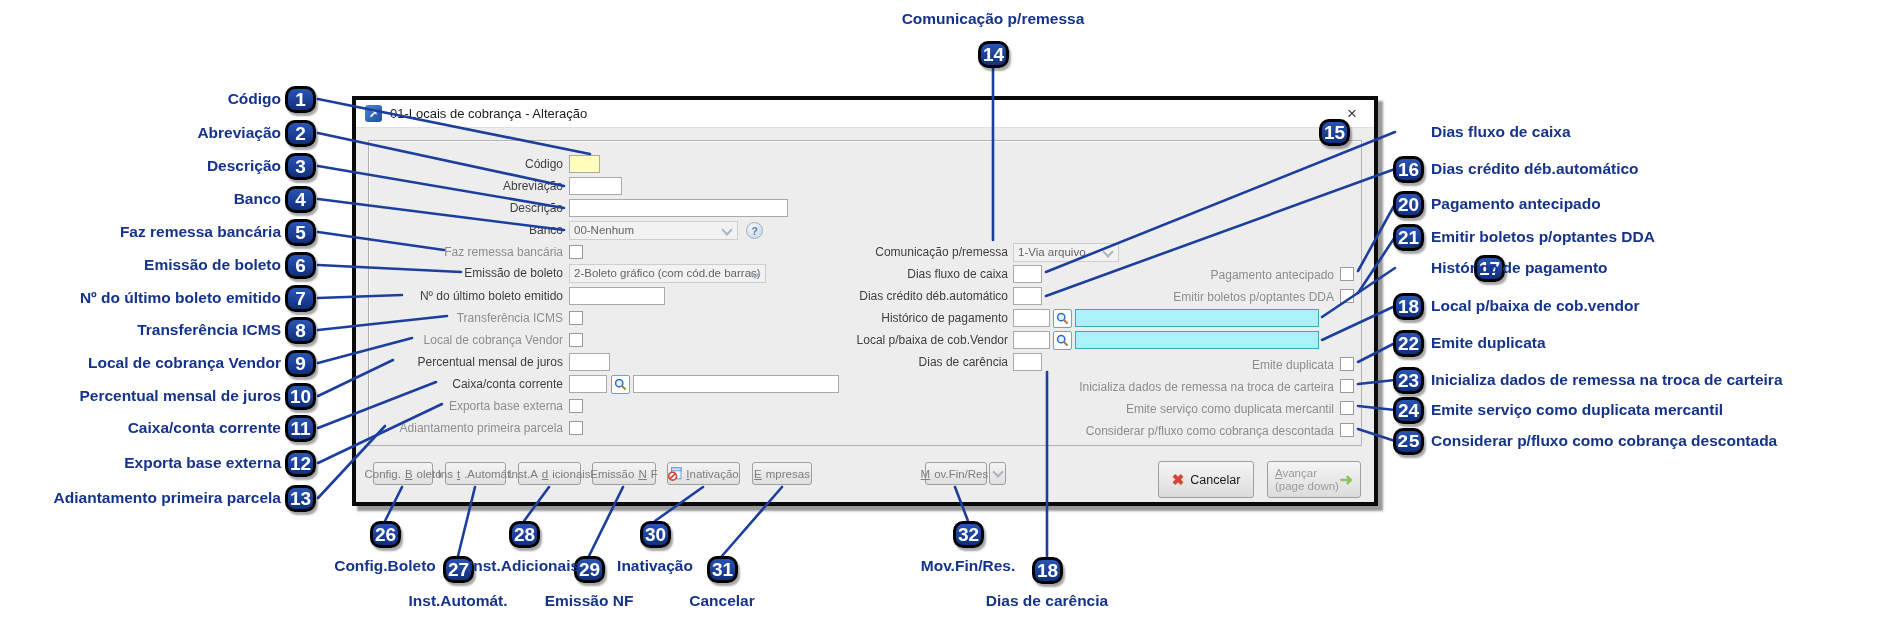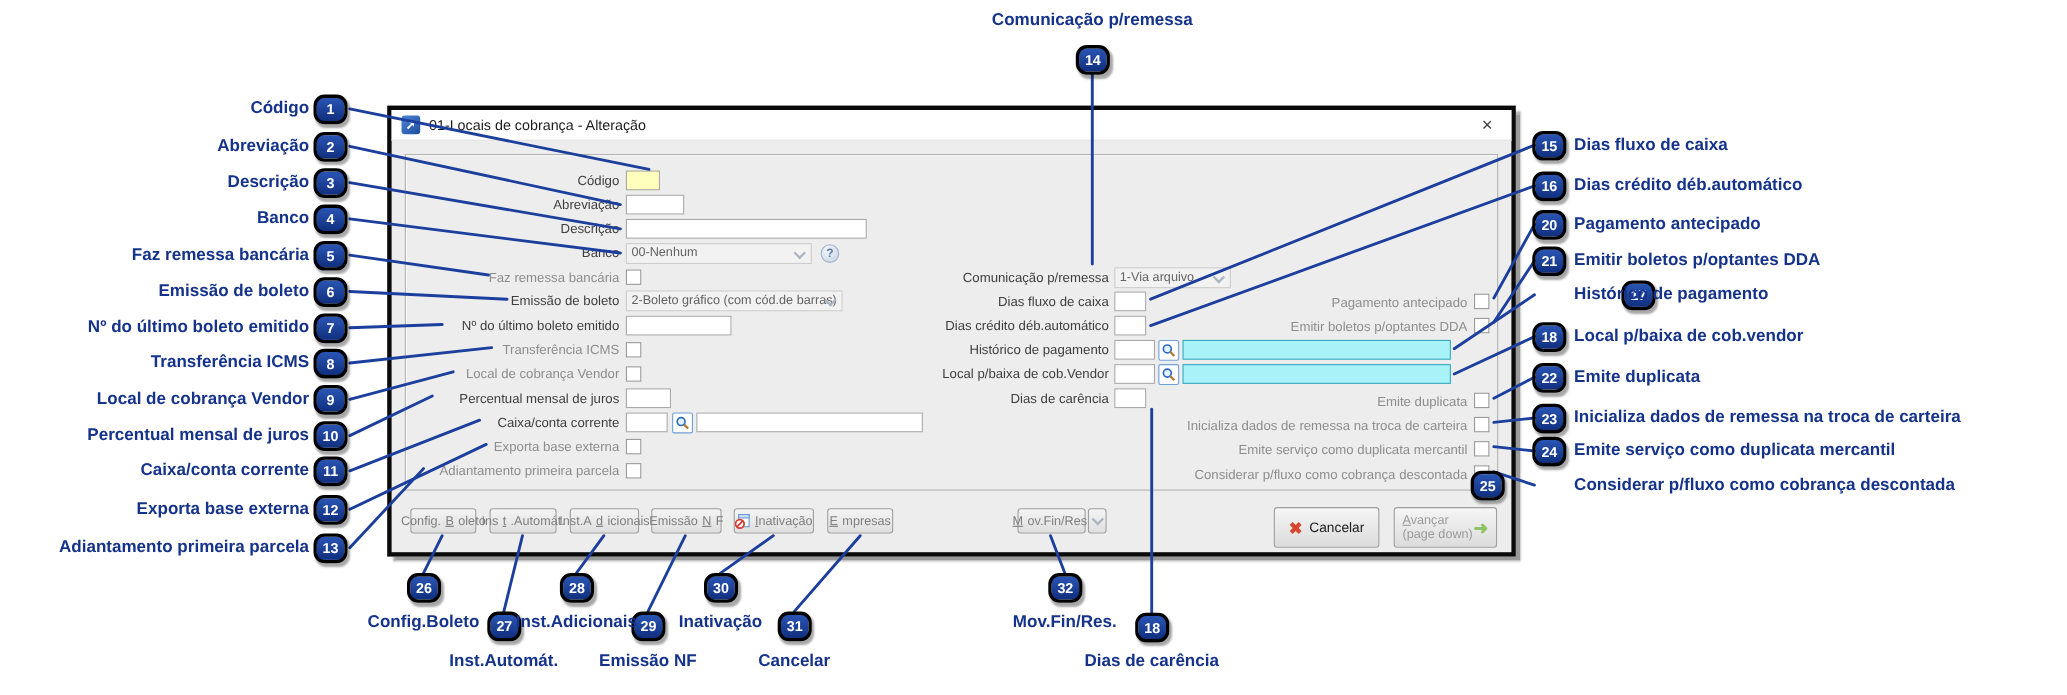--- a/index.html
+++ b/index.html
@@ -40,21 +40,21 @@
   
   .btn{position:absolute;height:23px;background:linear-gradient(#f4f4f4,#dfdfdf);border:1px solid #9f9f9f;
        border-radius:3px;box-sizing:border-box;z-index:3;display:flex;align-items:center;justify-content:center;
        font-size:11.5px;color:#7e7e7e;gap:4px;white-space:nowrap;cursor:default;}
   .btn u{text-decoration:underline;}
   .bigbtn{position:absolute;height:37px;background:linear-gradient(#f5f5f5,#dcdcdc);border:1px solid #9f9f9f;
           border-radius:3px;box-sizing:border-box;z-index:3;display:flex;align-items:center;box-sizing:border-box;}
   
   .lines{position:absolute;left:0;top:0;z-index:4;pointer-events:none;}
   .badge{position:absolute;width:31px;height:27px;background:linear-gradient(#2a55b4,#102f7e);border:3px solid #000;
-         border-radius:10px;color:#fff;font-size:13px;font-weight:bold;display:flex;align-items:center;justify-content:center;
+         border-radius:10px;color:#fff;font-size:19px;font-weight:bold;display:flex;align-items:center;justify-content:center;
          box-sizing:border-box;z-index:5;box-shadow:2px 3px 2px rgba(0,0,0,.35);}
   .cl{position:absolute;font-size:15.5px;font-weight:bold;color:#15338a;white-space:nowrap;z-index:5;}
   .cl.ralign{left:0;width:281px;text-align:right;}
   .cl.center{transform:translateX(-50%);}
 </style>
 </head>
 <body>
 
 <div class="canvas">
 
@@ -216,30 +216,30 @@
   <div class="badge" style="left:285px;top:219px;">5</div>
   <div class="badge" style="left:285px;top:252px;">6</div>
   <div class="badge" style="left:285px;top:285px;">7</div>
   <div class="badge" style="left:285px;top:317px;">8</div>
   <div class="badge" style="left:285px;top:350px;">9</div>
   <div class="badge" style="left:285px;top:383px;">10</div>
   <div class="badge" style="left:285px;top:415px;">11</div>
   <div class="badge" style="left:285px;top:450px;">12</div>
   <div class="badge" style="left:285px;top:485px;">13</div>
   <div class="badge" style="left:978px;top:41px;">14</div>
-  <div class="badge" style="left:1393px;top:119px;">15</div>
+  <div class="badge" style="left:1319px;top:119px;">15</div>
   <div class="badge" style="left:1393px;top:156px;">16</div>
   <div class="badge" style="left:1393px;top:191px;text-align:center;">20</div>
   <div class="badge" style="left:1393px;top:224px;">21</div>
   <div class="badge" style="left:1446px;top:255px;margin-left:28px;">17</div>
   <div class="badge" style="left:1393px;top:293px;">18</div>
   <div class="badge" style="left:1393px;top:330px;">22</div>
   <div class="badge" style="left:1393px;top:367px;">23</div>
   <div class="badge" style="left:1393px;top:397px;">24</div>
-  <div class="badge" style="left:1337px;top:428px;">25</div>
+  <div class="badge" style="left:1393px;top:428px;font-family:Liberation Mono, monospace;">25</div>
   <div class="badge" style="left:370px;top:521px;">26</div>
   <div class="badge" style="left:443px;top:556px;">27</div>
   <div class="badge" style="left:509px;top:521px;">28</div>
   <div class="badge" style="left:574px;top:556px;">29</div>
   <div class="badge" style="left:640px;top:521px;">30</div>
   <div class="badge" style="left:707px;top:556px;">31</div>
   <div class="badge" style="left:953px;top:521px;">32</div>
   <div class="badge" style="left:1032px;top:557px;">18</div>
 
   <div class="cl ralign" style="top:90px;">Código</div>

